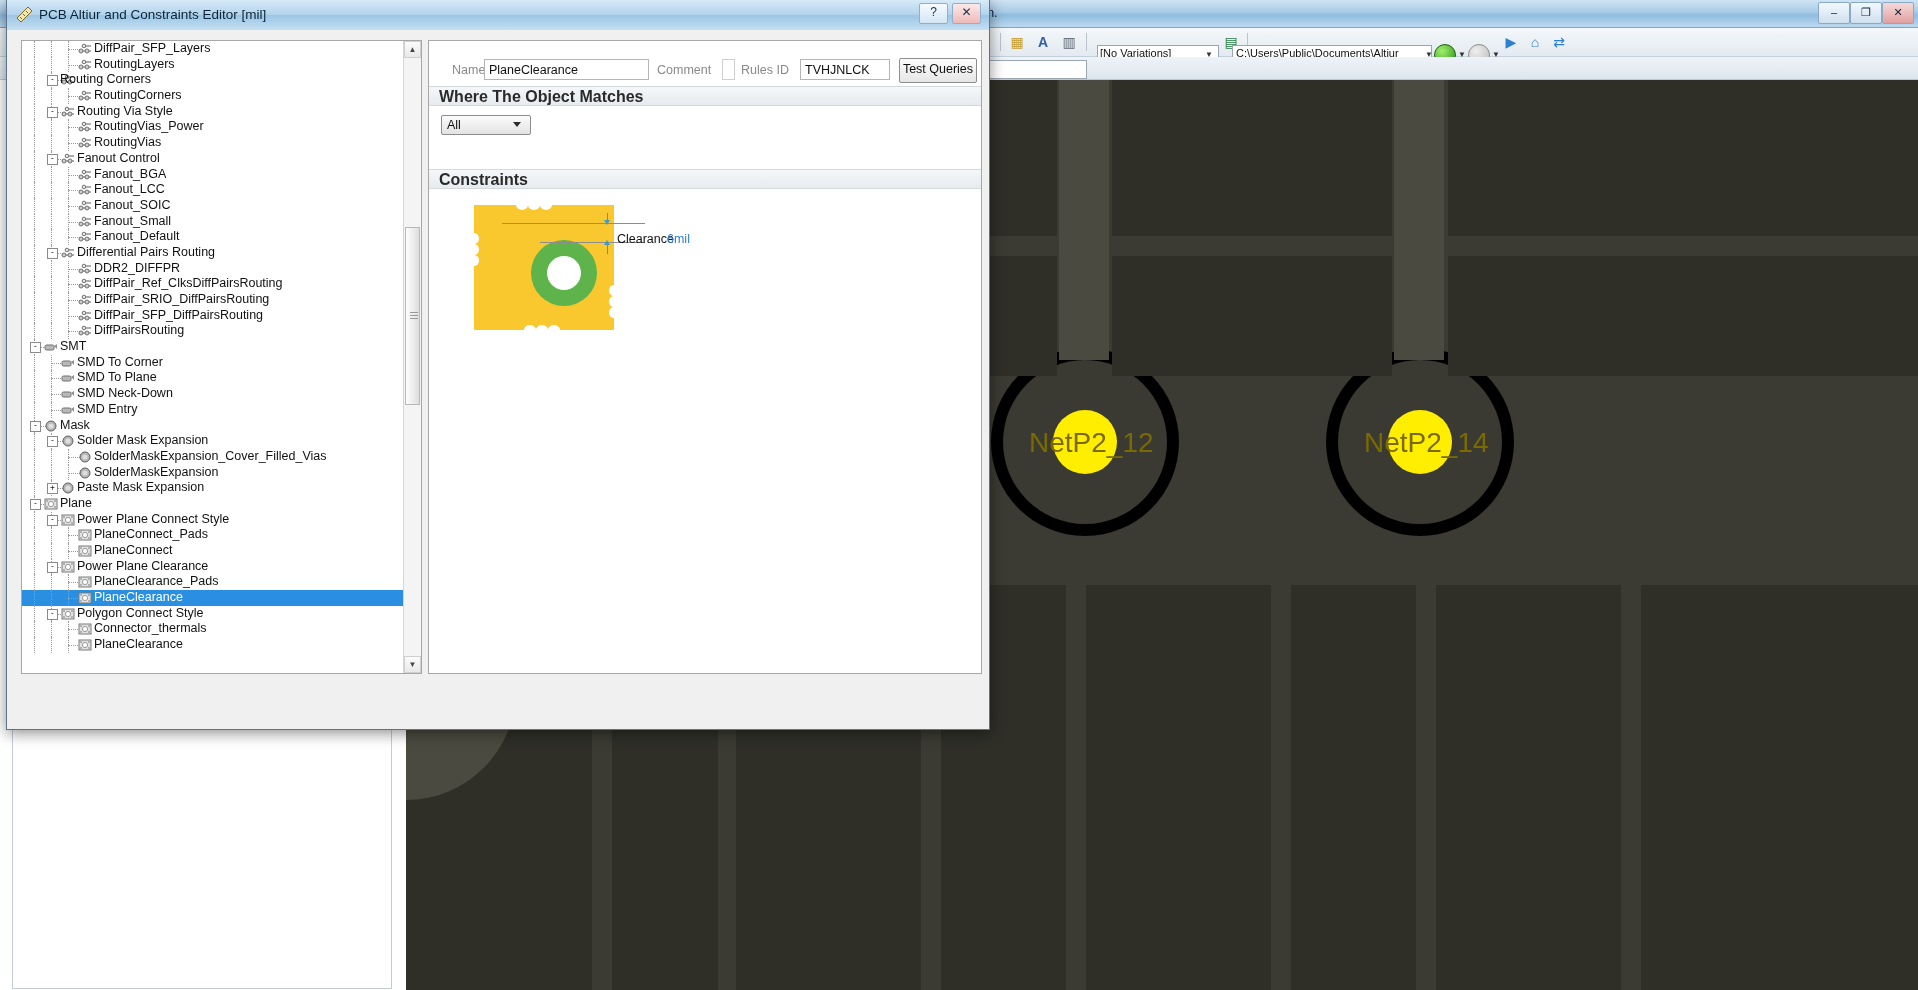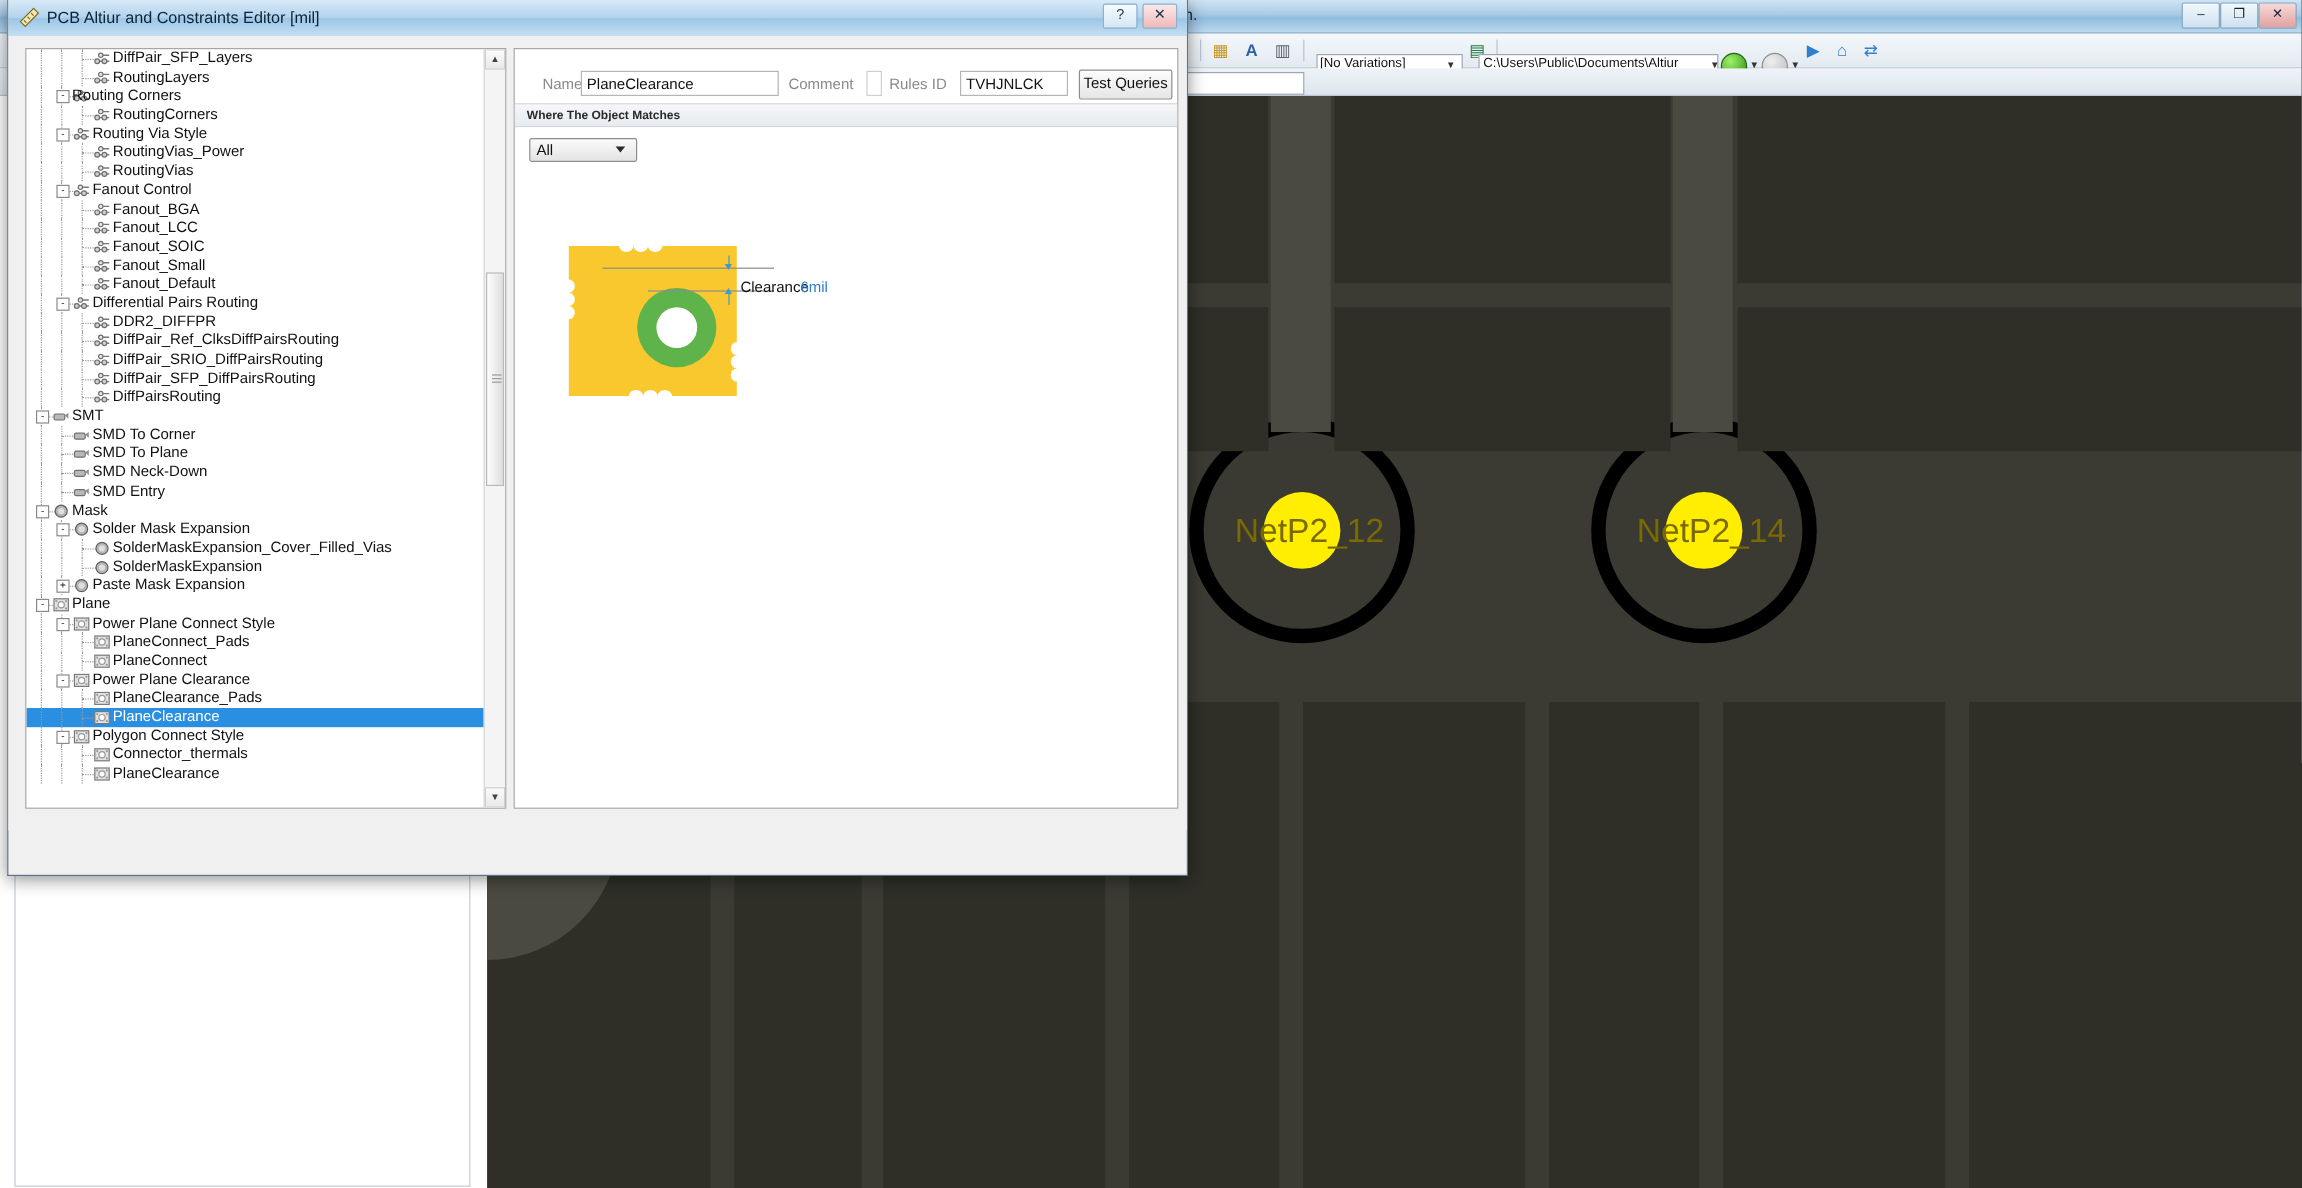--- a/index.html
+++ b/index.html
@@ -124,21 +124,21 @@
   #lbl-uid{left:312px;top:22px;}
   #inp-uid{left:371px;top:18px;width:90px;}
   #btn-testq{
     position:absolute;left:470px;top:17px;width:76px;height:23px;
     background:linear-gradient(180deg,#fcfcfc,#e6e6e6);border:1px solid #8d8d8d;border-radius:2px;
     font-size:12.5px;color:#111;text-align:center;line-height:21px;
   }
   .section-hdr{
     position:absolute;left:0;width:552px;height:20px;
     background:linear-gradient(180deg,#f5f7f9,#e7ebef);border-top:1px solid #d4d9de;border-bottom:1px solid #d4d9de;
-    font-size:10px;font-weight:bold;color:#2a2a2a;padding-left:10px;line-height:19px;box-sizing:border-box;
+    font-size:16px;font-weight:bold;color:#2a2a2a;padding-left:10px;line-height:19px;box-sizing:border-box;
   }
   #hdr-where{top:45px;}
   #hdr-constraints{top:128px;}
   #select-all{
     position:absolute;left:12px;top:74px;width:90px;height:20px;
     background:linear-gradient(180deg,#fbfbfb,#e3e3e3);border:1px solid #8d8d8d;border-radius:2px;
     font-size:12.5px;color:#111;padding-left:5px;line-height:19px;box-sizing:border-box;
   }
   #select-all-arrow{position:absolute;left:84px;top:81px;width:0;height:0;border-left:4px solid transparent;border-right:4px solid transparent;border-top:5px solid #2b2b2b;}
   
@@ -815,20 +815,21 @@
       <div class="fld-label" id="lbl-uid">Rules ID</div>
       <input class="fld-input" id="inp-uid" value="TVHJNLCK" style="">
 
       <div id="btn-testq">Test Queries</div>
 
       <div class="section-hdr" id="hdr-where">Where The Object Matches</div>
 
       <div id="select-all">All</div>
       <div id="select-all-arrow"></div>
 
+      <div class="section-hdr" id="hdr-constraints">Constraints</div>
 
       <div id="cgraphic">
         <div id="pad-square">
           <div class="notch" style="left:42px;top:-5px;width:12px;height:10px;"></div>
           <div class="notch" style="left:54px;top:-5px;width:12px;height:10px;"></div>
           <div class="notch" style="left:66px;top:-5px;width:12px;height:10px;"></div>
           <div class="notch" style="left:-5px;top:28px;width:10px;height:11px;"></div>
           <div class="notch" style="left:-5px;top:39px;width:10px;height:11px;"></div>
           <div class="notch" style="left:-5px;top:50px;width:10px;height:11px;"></div>
           <div class="notch" style="left:135px;top:80px;width:10px;height:11px;"></div>

